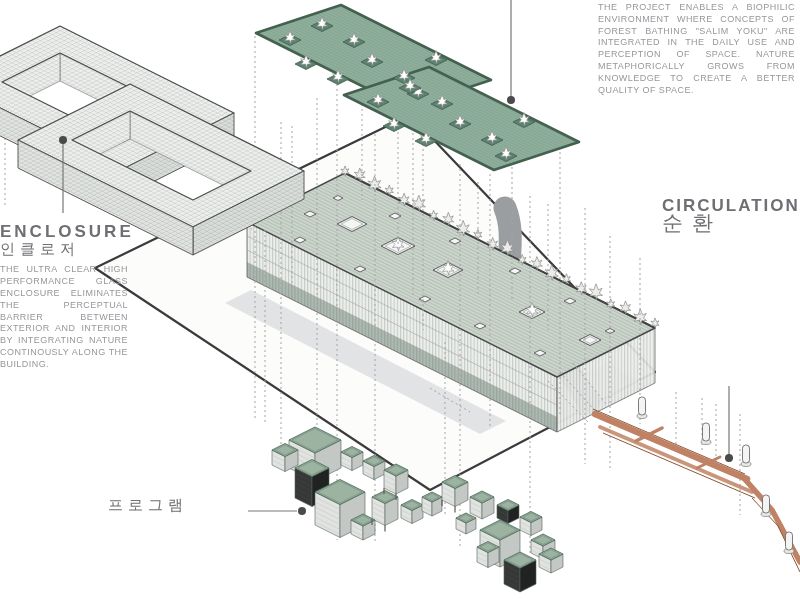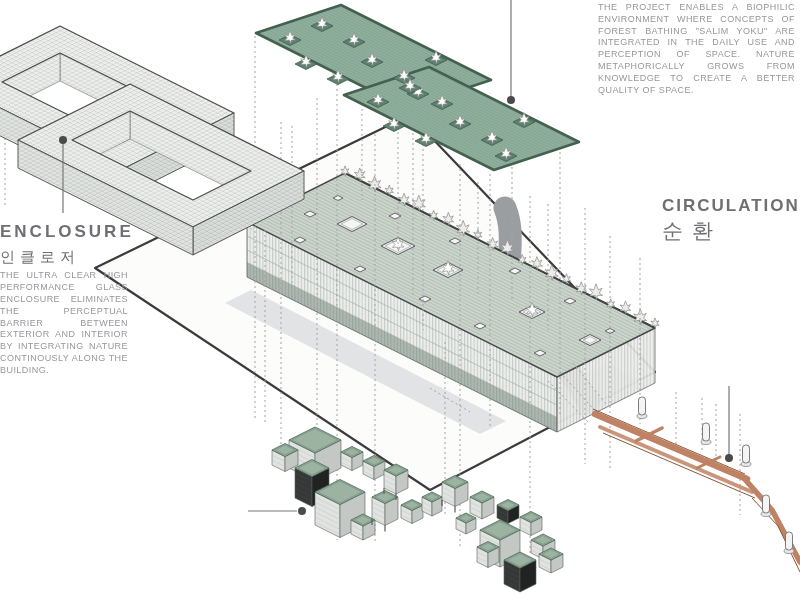--- a/index.html
+++ b/index.html
@@ -3,22 +3,22 @@
 <meta charset="utf-8">
 <style>
   html,body{margin:0;padding:0}
   body{width:800px;height:600px;background:#ffffff;position:relative;overflow:hidden;
        font-family:"Liberation Sans",sans-serif}
   #stage{position:absolute;inset:0}
   svg{position:absolute;left:0;top:0}
   .tb{position:absolute;color:var(--text);font-size:9px;line-height:11.8px;letter-spacing:.45px;
       text-align:justify;text-align-last:left;text-transform:uppercase}
   .hd{color:var(--heading);font-size:17px;letter-spacing:3px;text-align:center;line-height:1.15;font-weight:700}
-  .ko{color:var(--heading);font-family:Liberation Sans, sans-serif;font-size:15px;
-      letter-spacing:5px;text-align:right;margin-top:9px}
+  .ko{color:var(--heading);font-family:Liberation Mono, monospace;font-size:15px;
+      letter-spacing:5px;text-align:right;margin-top:3px}
   .ko.big{font-size:21px;letter-spacing:9px}
   .bd{margin-top:8px}
 </style>
 </head>
 <body>
 
 <div id="stage">
 
 <svg width="800" height="600" viewBox="0 0 800 600">
   <defs>
@@ -459,15 +459,16 @@
   <div class="ko">인클로저</div>
   <div class="bd">THE ULTRA CLEAR HIGH PERFORMANCE GLASS ENCLOSURE ELIMINATES THE PERCEPTUAL BARRIER BETWEEN EXTERIOR AND INTERIOR BY INTEGRATING NATURE CONTINOUSLY ALONG THE BUILDING.</div>
 </div>
 
 <div class="tb" style="left:662px;top:196px;width:134px">
   <div class="hd" style="letter-spacing:2px">CIRCULATION</div>
   <div class="ko big">순환</div>
 </div>
 
 <div class="tb" style="left:108px;top:498px;width:185px">
+  <div class="ko">프로그램</div>
 </div>
 
 </div>
 
 </body></html>

